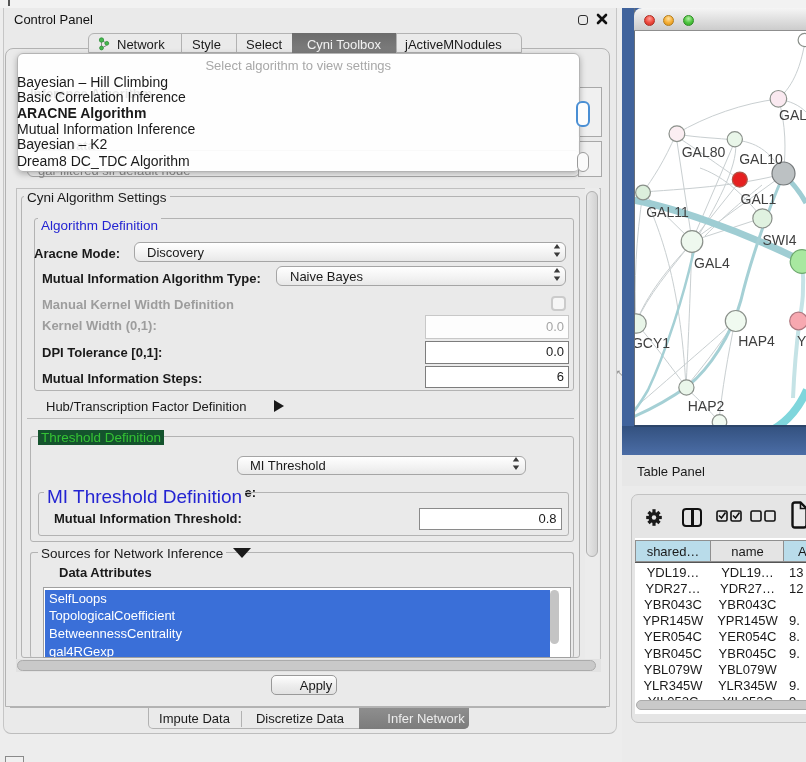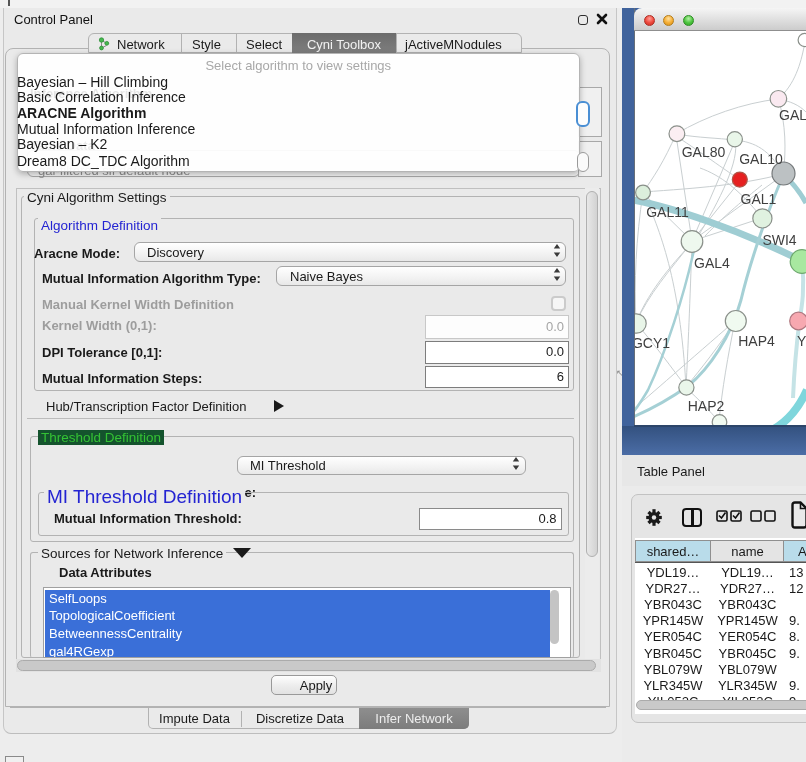--- a/index.html
+++ b/index.html
@@ -146,21 +146,21 @@
 
 <div class="a" style="left:271px;top:675px;width:66px;height:20px;border:1px solid #999;border-radius:5px;background:linear-gradient(#fefefe,#ececec 55%,#e2e2e2);box-sizing:border-box;"></div>
 <div class="lbl" style="left:271px;top:678px;width:66px;text-align:center;margin-left:12px;">Apply</div>
 
 <div class="a" style="left:10px;top:707px;width:596px;height:1px;background:#b2b2b2;"></div>
 <div class="a" style="left:148px;top:708px;width:321px;height:21px;border:1px solid #b2b2b2;border-top:none;border-radius:0 0 5px 5px;background:#eaeaea;box-sizing:border-box;"></div>
 <div class="a" style="left:241px;top:711px;width:1px;height:16px;background:#b2b2b2;"></div>
 <div class="a" style="left:359px;top:708px;width:110px;height:21px;background:linear-gradient(#8e8e8e,#7c7c7c);border-radius:0 0 5px 0;"></div>
 <div class="lbl" style="left:148px;top:711px;width:93px;text-align:center;">Impute Data</div>
 <div class="lbl" style="left:241px;top:711px;width:118px;text-align:center;">Discretize Data</div>
-<div class="lbl" style="left:359px;top:711px;width:110px;text-align:center;color:#ededed;">Infer Network</div>
+<div class="lbl" style="left:359px;top:711px;width:110px;text-align:center;color:#ededed;padding-left:12px;">Infer Network</div>
 
 <div class="a" style="left:5px;top:756px;width:17px;height:12px;border:1px solid #8a8a8a;background:#f0f0f0;"></div>
 
 <div class="lbl" style="left:616px;top:368px;font-size:9px;color:#888;">↖</div>
 
 <div class="a" style="left:622px;top:8px;width:184px;height:447px;background:#40639c;"></div>
 <div class="a" style="left:622px;top:426px;width:184px;height:29px;background:linear-gradient(#33517f,#4b6da6);"></div>
 
 <div class="a" style="left:634px;top:8px;width:172px;height:418px;border-left:1px solid #666e78;box-sizing:border-box;"></div>
 <div class="a" style="left:634px;top:8px;width:172px;height:23px;background:linear-gradient(#f5f5f5,#cccccc);border-radius:8px 0 0 0;border-bottom:1px solid #8f8f8f;box-sizing:border-box;"></div>

